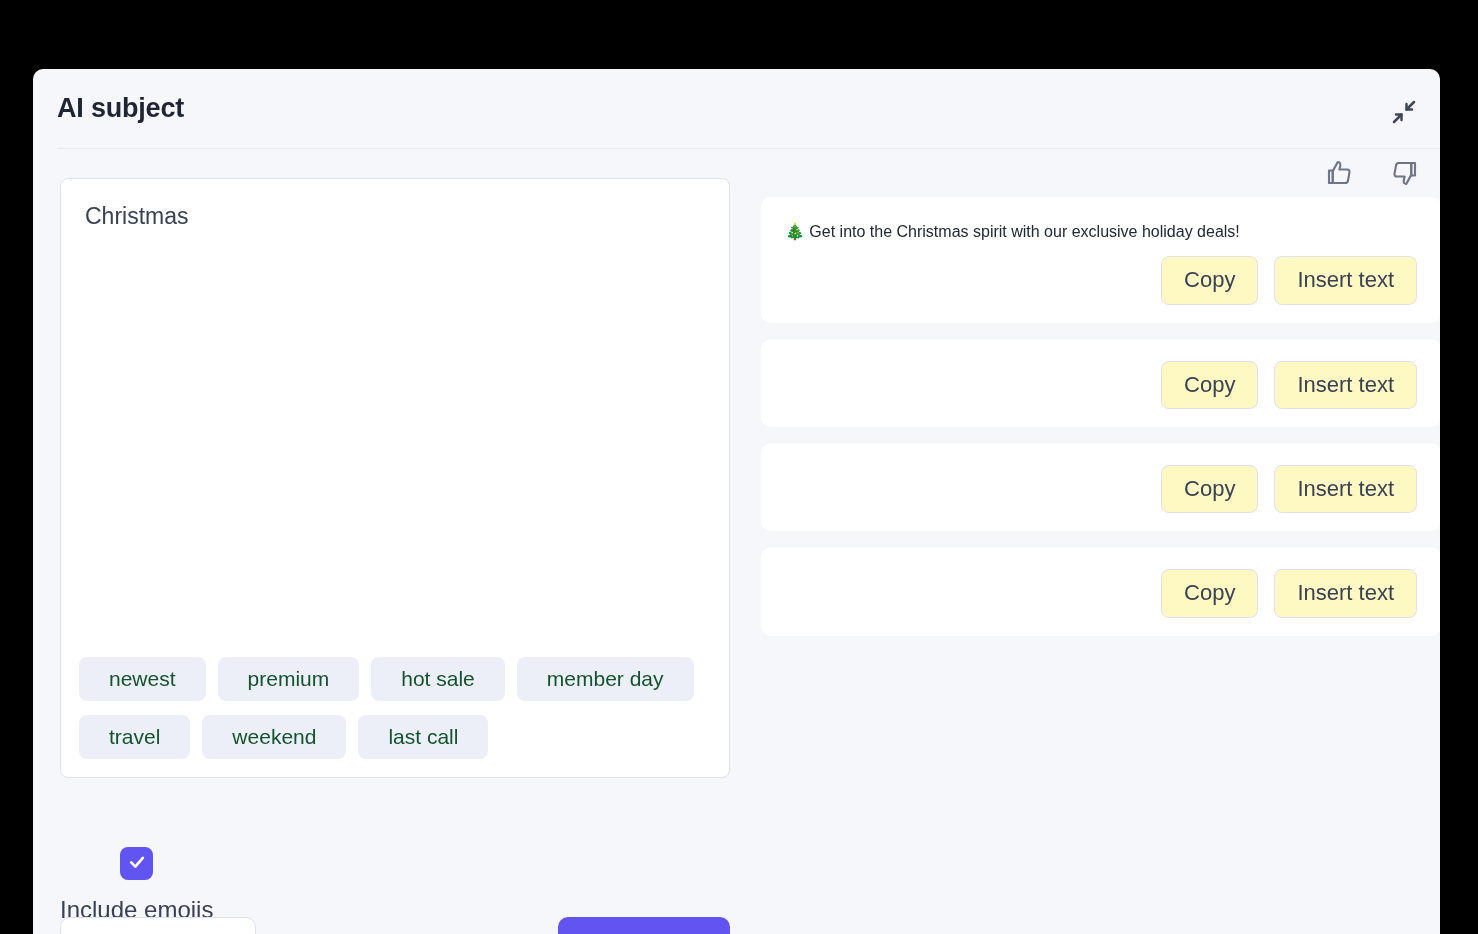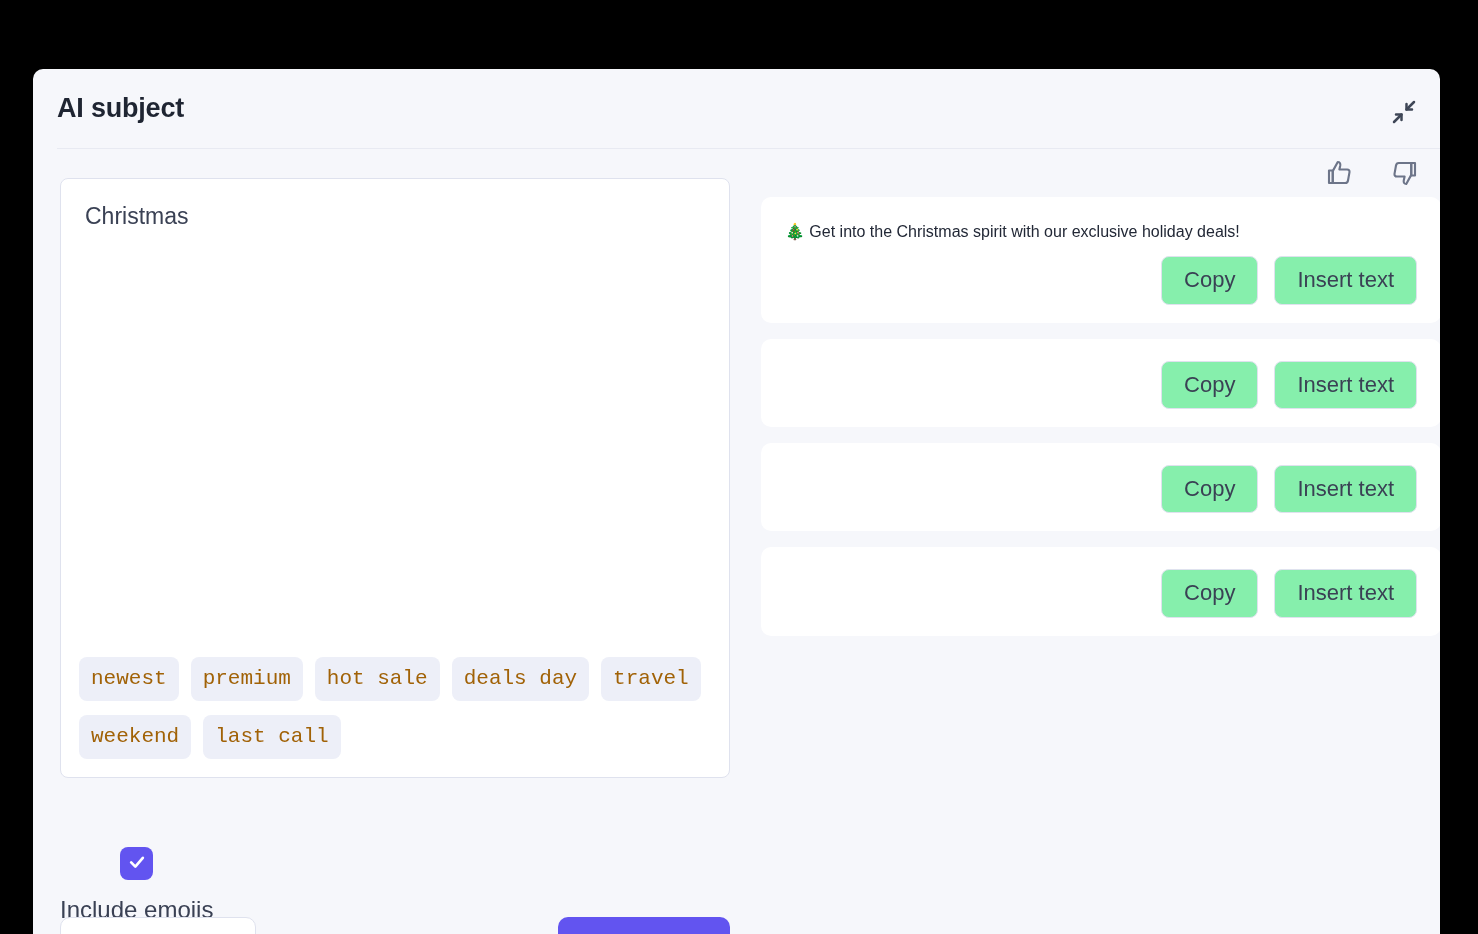--- a/index.html
+++ b/index.html
@@ -80,27 +80,27 @@
   .tag-area {
     position: absolute;
     left: 18px; right: 16px;
     bottom: 18px;
     display: flex;
     flex-wrap: wrap;
     gap: 14px 12px;
   }
   .tag {
     background: #edeff8;
-    color: #a16207;
+    color: #14532d;
     font-size: 21px;
     border-radius: 8px;
-    padding: 10px 12px;
+    padding: 10px 30px;
     border: none;
     cursor: pointer;
-    font-family: Liberation Mono, monospace;
+    font-family: Liberation Sans, sans-serif;
     line-height: 1.15;
   }
 
   .emoji-row {
     position: absolute;
     left: 27px;
     top: 698px;
     display: flex;
     align-items: center;
     gap: 16px;
@@ -191,21 +191,21 @@
     line-height: 1.58;
     color: #222836;
     margin: 0 0 12px 0;
   }
   .card-actions {
     display: flex;
     justify-content: flex-end;
     gap: 16px;
   }
   .card-btn {
-    background: #86efac;
+    background: #fef9c3;
     border: 1px solid #dfe2ee;
     border-radius: 8px;
     font-size: 22px;
     color: #3a4154;
     padding: 10px 22px;
     cursor: pointer;
     font-family: "Liberation Sans", sans-serif;
     line-height: 1.2;
   }
 </style>
@@ -232,21 +232,21 @@
   <div class="panel-body">
 
     <div class="left-col">
 
       <div class="prompt-box">
         <div class="prompt-text">Christmas</div>
         <div class="tag-area">
           <button class="tag">newest</button>
           <button class="tag">premium</button>
           <button class="tag">hot sale</button>
-          <button class="tag">deals day</button>
+          <button class="tag">member day</button>
           <button class="tag">travel</button>
           <button class="tag">weekend</button>
           <button class="tag">last call</button>
         </div>
       </div>
 
       <div class="emoji-row">
         <span class="checkbox">
           <span>
             <svg width="20" height="20" viewBox="0 0 24 24" fill="none" stroke="#ffffff" stroke-width="3.2" stroke-linecap="round" stroke-linejoin="round">

